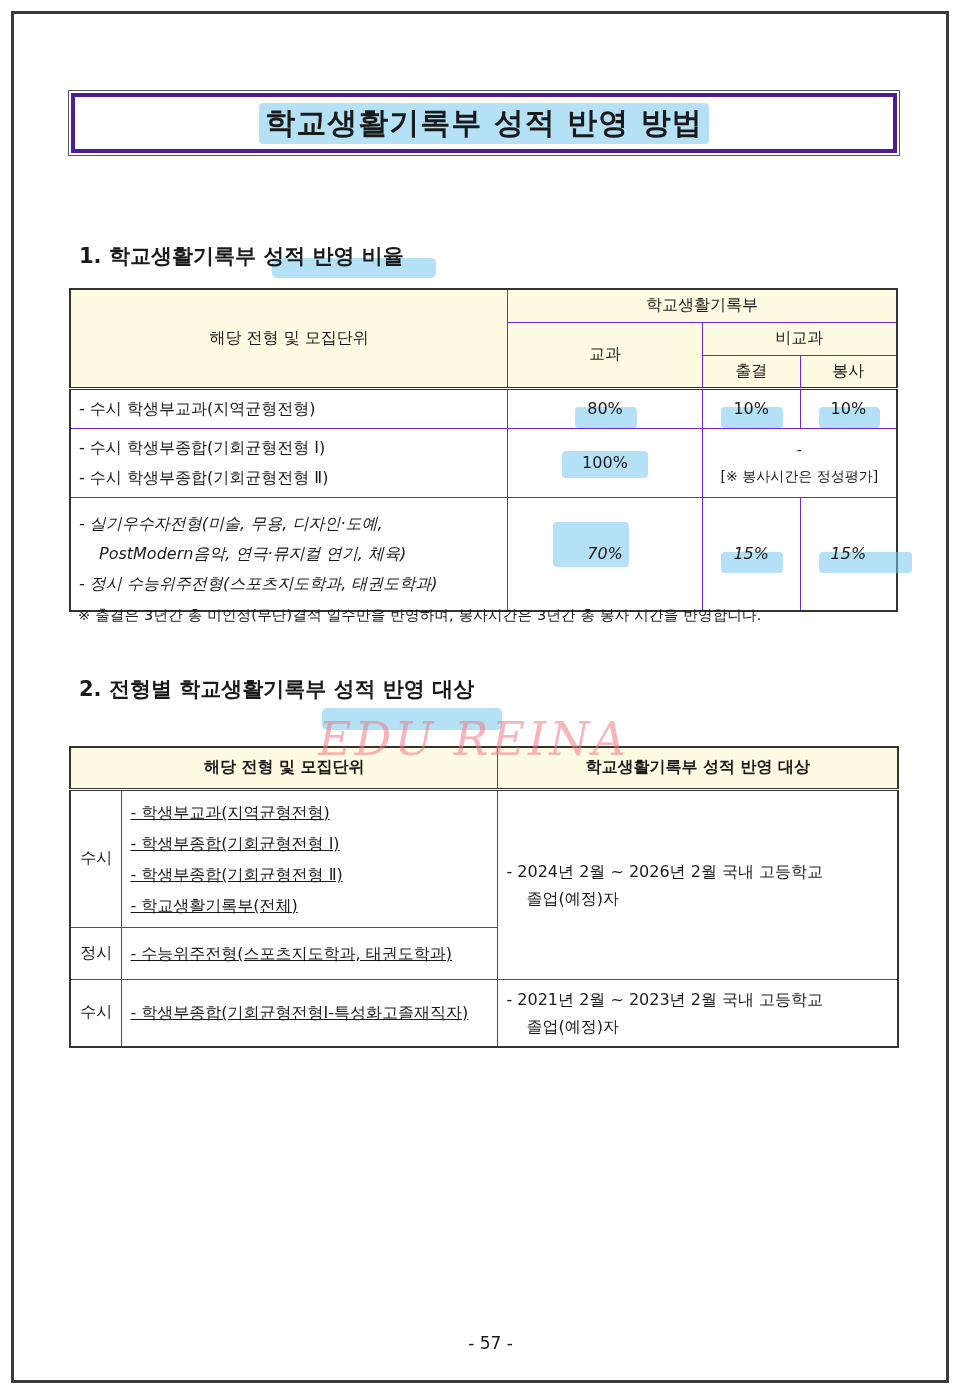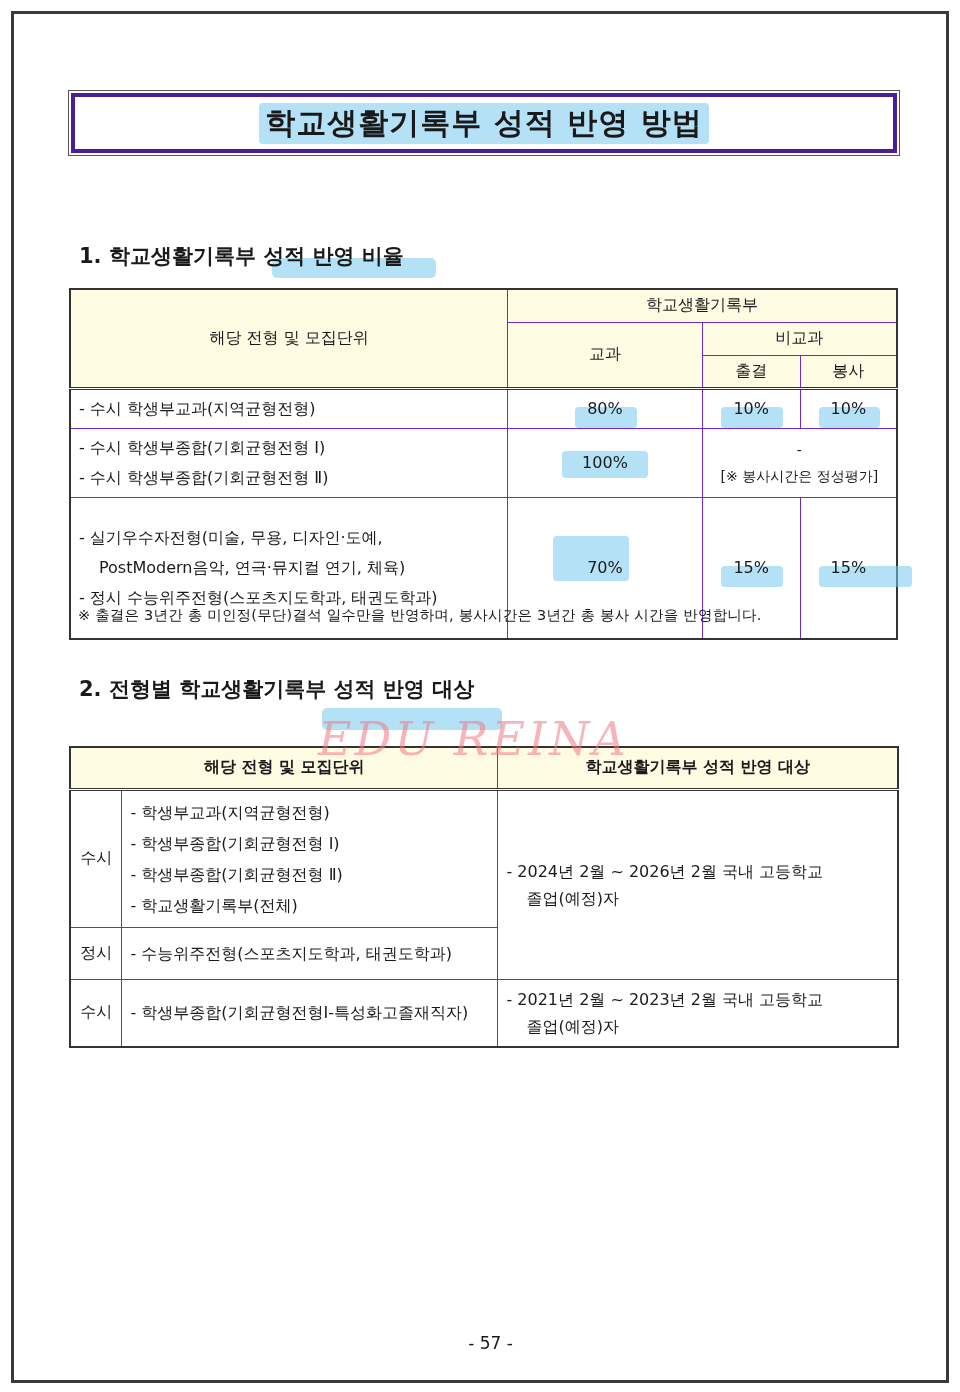--- a/index.html
+++ b/index.html
@@ -22,21 +22,21 @@
   .t1 td { text-align: center; padding: 4px 16px; }
   .t1 td.left { text-align: left; padding-left: 8px; line-height: 30px; }
   .pct { position: relative; display: inline-block; }
   .pct-hl { position: absolute; left: -12px; right: -14px; top: 8px; bottom: -10px; background: rgba(120, 200, 240, 0.55); border-radius: 4px; z-index: 0; }
   .pct span { position: relative; z-index: 1; text-align: center; }
   .note { position: absolute; left: 78px; top: 606px; font-size: 14.5px; letter-spacing: 0.2px; }
   .t2 { left: 69px; top: 746px; width: 830px; border: 2px solid #333; }
   .t2 th { background: #fefbe3; font-weight: bold; height: 42px; text-align: center; border-bottom: 3px double #333; }
   .t2 td { padding: 6px 8px; }
   .t2 td.kind { text-align: center; width: 52px; }
-  .t2 td.list { line-height: 31px; }
+  .t2 td.list { line-height: 31px; text-decoration: underline; }
   .t2 td.target { line-height: 27px; padding-left: 8px; }
   .watermark { position: absolute; left: 318px; top: 712px; font-family: "DejaVu Serif", serif; font-style: italic; font-size: 46px; color: rgba(240, 120, 130, 0.55); letter-spacing: 3px; pointer-events: none; }
   .page-num { position: absolute; left: 0; width: 960px; top: 1333px; text-align: center; font-size: 17px; padding-left: 21px; }
 </style>
 </head>
 <body>
 
 <div class="frame"></div>
 
 <div class="title-box">
@@ -80,21 +80,21 @@
     <td class="left">
       <div>- 수시 학생부종합(기회균형전형 Ⅰ)</div>
       <div>- 수시 학생부종합(기회균형전형 Ⅱ)</div>
     </td>
     <td><span class="pct"><i class="pct-hl" style="top:-2px;bottom:-6px;left:-20px;right:-20px;"></i><span>100%</span></span></td>
     <td colspan="2" style="font-size:14px; line-height:26px;">
       <div>-</div>
       <div>[※ 봉사시간은 정성평가]</div>
     </td>
   </tr>
-  <tr style="height:142px;">
+  <tr style="height:114px;font-style:italic;">
     <td class="left">
       <div>- 실기우수자전형(미술, 무용, 디자인·도예,</div>
       <div style="padding-left:20px;">PostModern음악, 연극·뮤지컬 연기, 체육)</div>
       <div>- 정시 수능위주전형(스포츠지도학과, 태권도학과)</div>
     </td>
     <td><span class="pct"><i class="pct-hl" style="top:-22px;bottom:-4px;left:-34px;right:-6px;"></i><span>70%</span></span></td>
     <td><span class="pct"><i class="pct-hl"></i><span>15%</span></span></td>
     <td><span class="pct"><i class="pct-hl" style="right:-46px;"></i><span>15%</span></span></td>
   </tr>
 </tbody>

